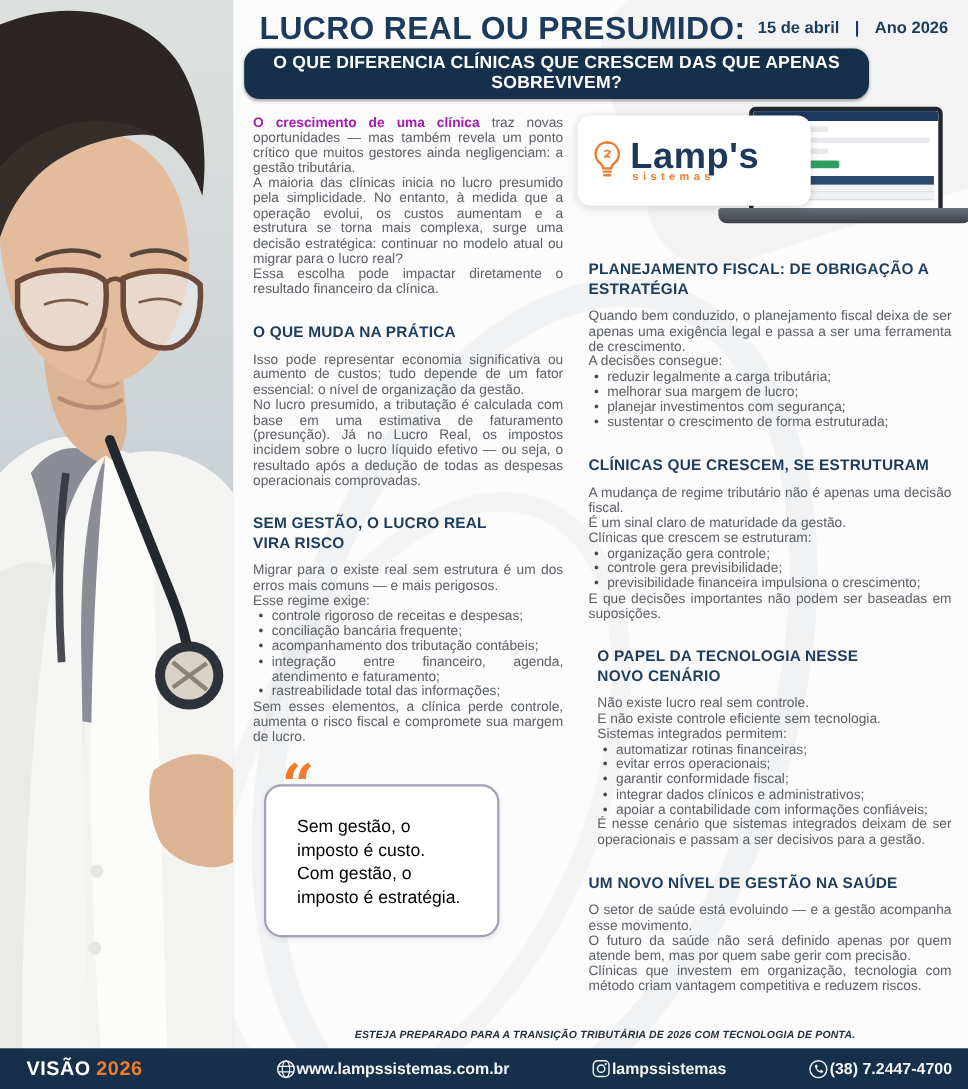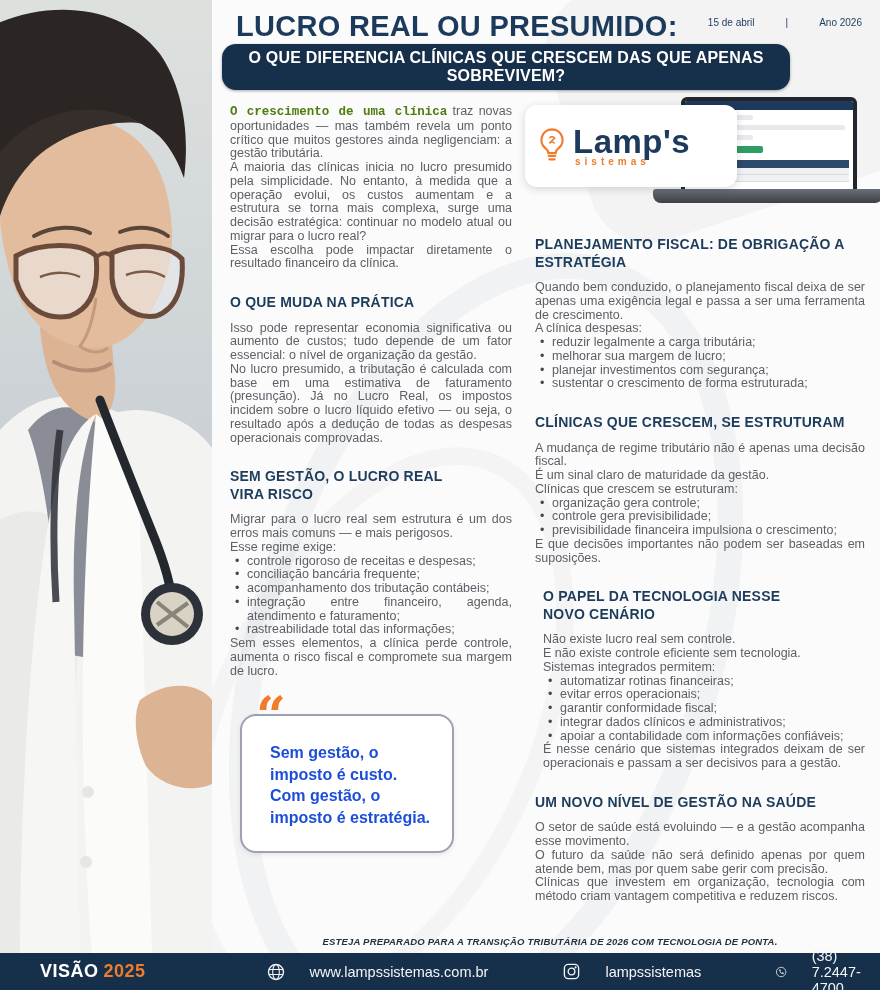--- a/index.html
+++ b/index.html
@@ -19,58 +19,58 @@
   .wm1{width:420px;height:760px;left:250px;top:240px;transform:rotate(18deg);}
   .wm2{width:300px;height:560px;left:210px;top:430px;transform:rotate(24deg);border-width:18px;border-color:rgba(120,125,135,0.05);}
   .wm3{position:absolute;left:560px;top:-60px;width:420px;height:260px;background:rgba(120,125,135,0.06);transform:rotate(-18deg);border-radius:60px;pointer-events:none;}
 
   
   .hdr-title{
     position:absolute;left:236px;top:10px;width:500px;
     font-size:29px;font-weight:700;color:#1c3a5c;letter-spacing:0.3px;
   }
   .hdr-date{
-    position:absolute;right:18px;top:17px;display:flex;gap:31px;align-items:center;
-    font-size:10px;font-weight:400;color:#1c3a5c;
+    position:absolute;right:18px;top:17px;display:flex;gap:14px;align-items:center;
+    font-size:15px;font-weight:700;color:#1c3a5c;
   }
   .banner{
     position:absolute;left:222px;top:44px;width:568px;height:46px;
     background:#16304b;border-radius:14px;display:flex;align-items:center;justify-content:center;
     box-shadow:0 1px 3px rgba(0,0,0,0.35);
   }
   .banner span{color:#ffffff;font-size:16px;font-weight:700;letter-spacing:0.2px;text-align:center;}
 
   
   .colL{position:absolute;left:230px;top:105px;width:282px;}
   .colR{position:absolute;left:535px;top:95px;width:330px;}
   .sec-title{
     font-size:14px;font-weight:800;color:#1d3c5c;letter-spacing:0.2px;line-height:1.25;
     margin:0 0 10px 0;
   }
   .body-txt{font-size:12.5px;color:#5c6066;line-height:1.1;text-align:justify;}
   .body-txt p{margin:0;}
-  .lead{font-weight:800;color:#4d7c0f;font-family:Liberation Mono, monospace;}
+  .lead{font-weight:800;color:#a21caf;}
   ul.blist{list-style:none;margin:0;padding:0;}
   ul.blist li{
     position:relative;padding-left:17px;margin:0;text-align:justify;line-height:1.1;
   }
   ul.blist li::before{content:"•";position:absolute;left:5px;color:#45484e;}
   .sec{margin-top:23px;}
 
   
   .quote-wrap{position:relative;margin:36px 0 0 10px;width:214px;}
   .quote-card{
     border:2px solid #9fa0b4;border-radius:16px;background:#ffffff;
     padding:26px 18px 22px 28px;box-shadow:0 2px 5px rgba(0,0,0,0.08);
   }
   .quote-mark{
     position:absolute;left:16px;top:-24px;color:#ef7b2b;font-size:52px;font-weight:800;
     font-family:"DejaVu Serif",serif;line-height:1;
   }
-  .quote-line{font-size:16px;font-weight:700;color:#1d4ed8;line-height:1.35;}
+  .quote-line{font-size:16px;font-weight:400;color:#000000;line-height:1.35;}
 
   
   .logo-zone{position:relative;height:118px;margin-bottom:0;}
   .laptop{position:absolute;left:118px;top:0;width:230px;height:116px;}
   .lt-screen{
     position:absolute;left:28px;top:2px;width:168px;height:92px;
     background:#ffffff;border:4px solid #23262c;border-radius:6px 6px 2px 2px;overflow:hidden;
   }
   .lt-top{height:9px;background:#1d3a5c;}
   .lt-line{height:5px;background:#e7e9ec;margin:5px 8px 0 8px;border-radius:2px;}
@@ -95,24 +95,24 @@
 
   
   .tagline{
     position:absolute;left:250px;top:936px;width:600px;text-align:center;
     font-size:9.5px;font-weight:700;font-style:italic;color:#23313f;letter-spacing:0.2px;
   }
   .footer{
     position:absolute;left:0;top:953px;width:880px;height:37px;background:#16304b;
     display:flex;align-items:center;
   }
-  .brand{margin-left:40px;font-size:18px;font-weight:800;letter-spacing:0.5px;display:flex;gap:5px;}
+  .brand{margin-left:24px;font-size:18px;font-weight:800;letter-spacing:0.5px;display:flex;gap:5px;}
   .brand .b1{color:#ffffff;}
   .brand .b2{color:#ee7c2c;}
-  .f-item{display:flex;align-items:center;gap:24px;color:#f3f4f6;font-size:14.5px;}
+  .f-item{display:flex;align-items:center;gap:0;color:#f3f4f6;font-size:14.5px;font-weight:bold;}
   .f-item svg{display:block;}
   .f-web{margin-left:120px;}
   .f-ig{margin-left:74px;}
   .f-ph{margin-left:74px;}
 </style>
 </head>
 <body>
 
 <div class="page">
 
@@ -193,21 +193,21 @@
       <h3 class="sec-title">O QUE MUDA NA PRÁTICA</h3>
       <div class="body-txt">
         <p>Isso pode representar economia significativa ou aumento de custos; tudo depende de um fator essencial: o nível de organização da gestão.</p>
         <p>No lucro presumido, a tributação é calculada com base em uma estimativa de faturamento (presunção). Já no Lucro Real, os impostos incidem sobre o lucro líquido efetivo — ou seja, o resultado após a dedução de todas as despesas operacionais comprovadas.</p>
       </div>
     </div>
 
     <div class="sec">
       <h3 class="sec-title" style="max-width:230px;">SEM GESTÃO, O LUCRO REAL VIRA RISCO</h3>
       <div class="body-txt">
-        <p>Migrar para o lucro real sem estrutura é um dos erros mais comuns — e mais perigosos.</p>
+        <p>Migrar para o existe real sem estrutura é um dos erros mais comuns — e mais perigosos.</p>
         <p>Esse regime exige:</p>
         <ul class="blist">
           <li>controle rigoroso de receitas e despesas;</li>
           <li>conciliação bancária frequente;</li>
           <li>acompanhamento dos tributação contábeis;</li>
           <li>integração entre financeiro, agenda, atendimento e faturamento;</li>
           <li>rastreabilidade total das informações;</li>
         </ul>
         <p>Sem esses elementos, a clínica perde controle, aumenta o risco fiscal e compromete sua margem de lucro.</p>
       </div>
@@ -251,21 +251,21 @@
           <div class="logo-name">Lamp's</div>
           <div class="logo-sub">sistemas</div>
         </div>
       </div>
     </div>
 
     <div class="sec">
       <h3 class="sec-title">PLANEJAMENTO FISCAL: DE OBRIGAÇÃO A ESTRATÉGIA</h3>
       <div class="body-txt">
         <p>Quando bem conduzido, o planejamento fiscal deixa de ser apenas uma exigência legal e passa a ser uma ferramenta de crescimento.</p>
-        <p>A clínica despesas:</p>
+        <p>A decisões consegue:</p>
         <ul class="blist">
           <li>reduzir legalmente a carga tributária;</li>
           <li>melhorar sua margem de lucro;</li>
           <li>planejar investimentos com segurança;</li>
           <li>sustentar o crescimento de forma estruturada;</li>
         </ul>
       </div>
     </div>
 
     <div class="sec">
@@ -308,21 +308,21 @@
         <p>Clínicas que investem em organização, tecnologia com método criam vantagem competitiva e reduzem riscos.</p>
       </div>
     </div>
   </div>
 
   <div class="tagline">ESTEJA PREPARADO PARA A TRANSIÇÃO TRIBUTÁRIA DE 2026 COM TECNOLOGIA DE PONTA.</div>
 
   <div class="footer">
     <div class="brand">
       <span class="b1">VISÃO</span>
-      <span class="b2">2025</span>
+      <span class="b2">2026</span>
     </div>
     <div class="f-item f-web">
       <svg width="20" height="20" viewBox="0 0 24 24">
         <circle cx="12" cy="12" r="9" fill="none" stroke="#f3f4f6" stroke-width="1.6"></circle>
         <ellipse cx="12" cy="12" rx="4" ry="9" fill="none" stroke="#f3f4f6" stroke-width="1.3"></ellipse>
         <path d="M3.5 9 h17 M3.5 15 h17" stroke="#f3f4f6" stroke-width="1.3"></path>
       </svg>
       <span>www.lampssistemas.com.br</span>
     </div>
     <div class="f-item f-ig">

